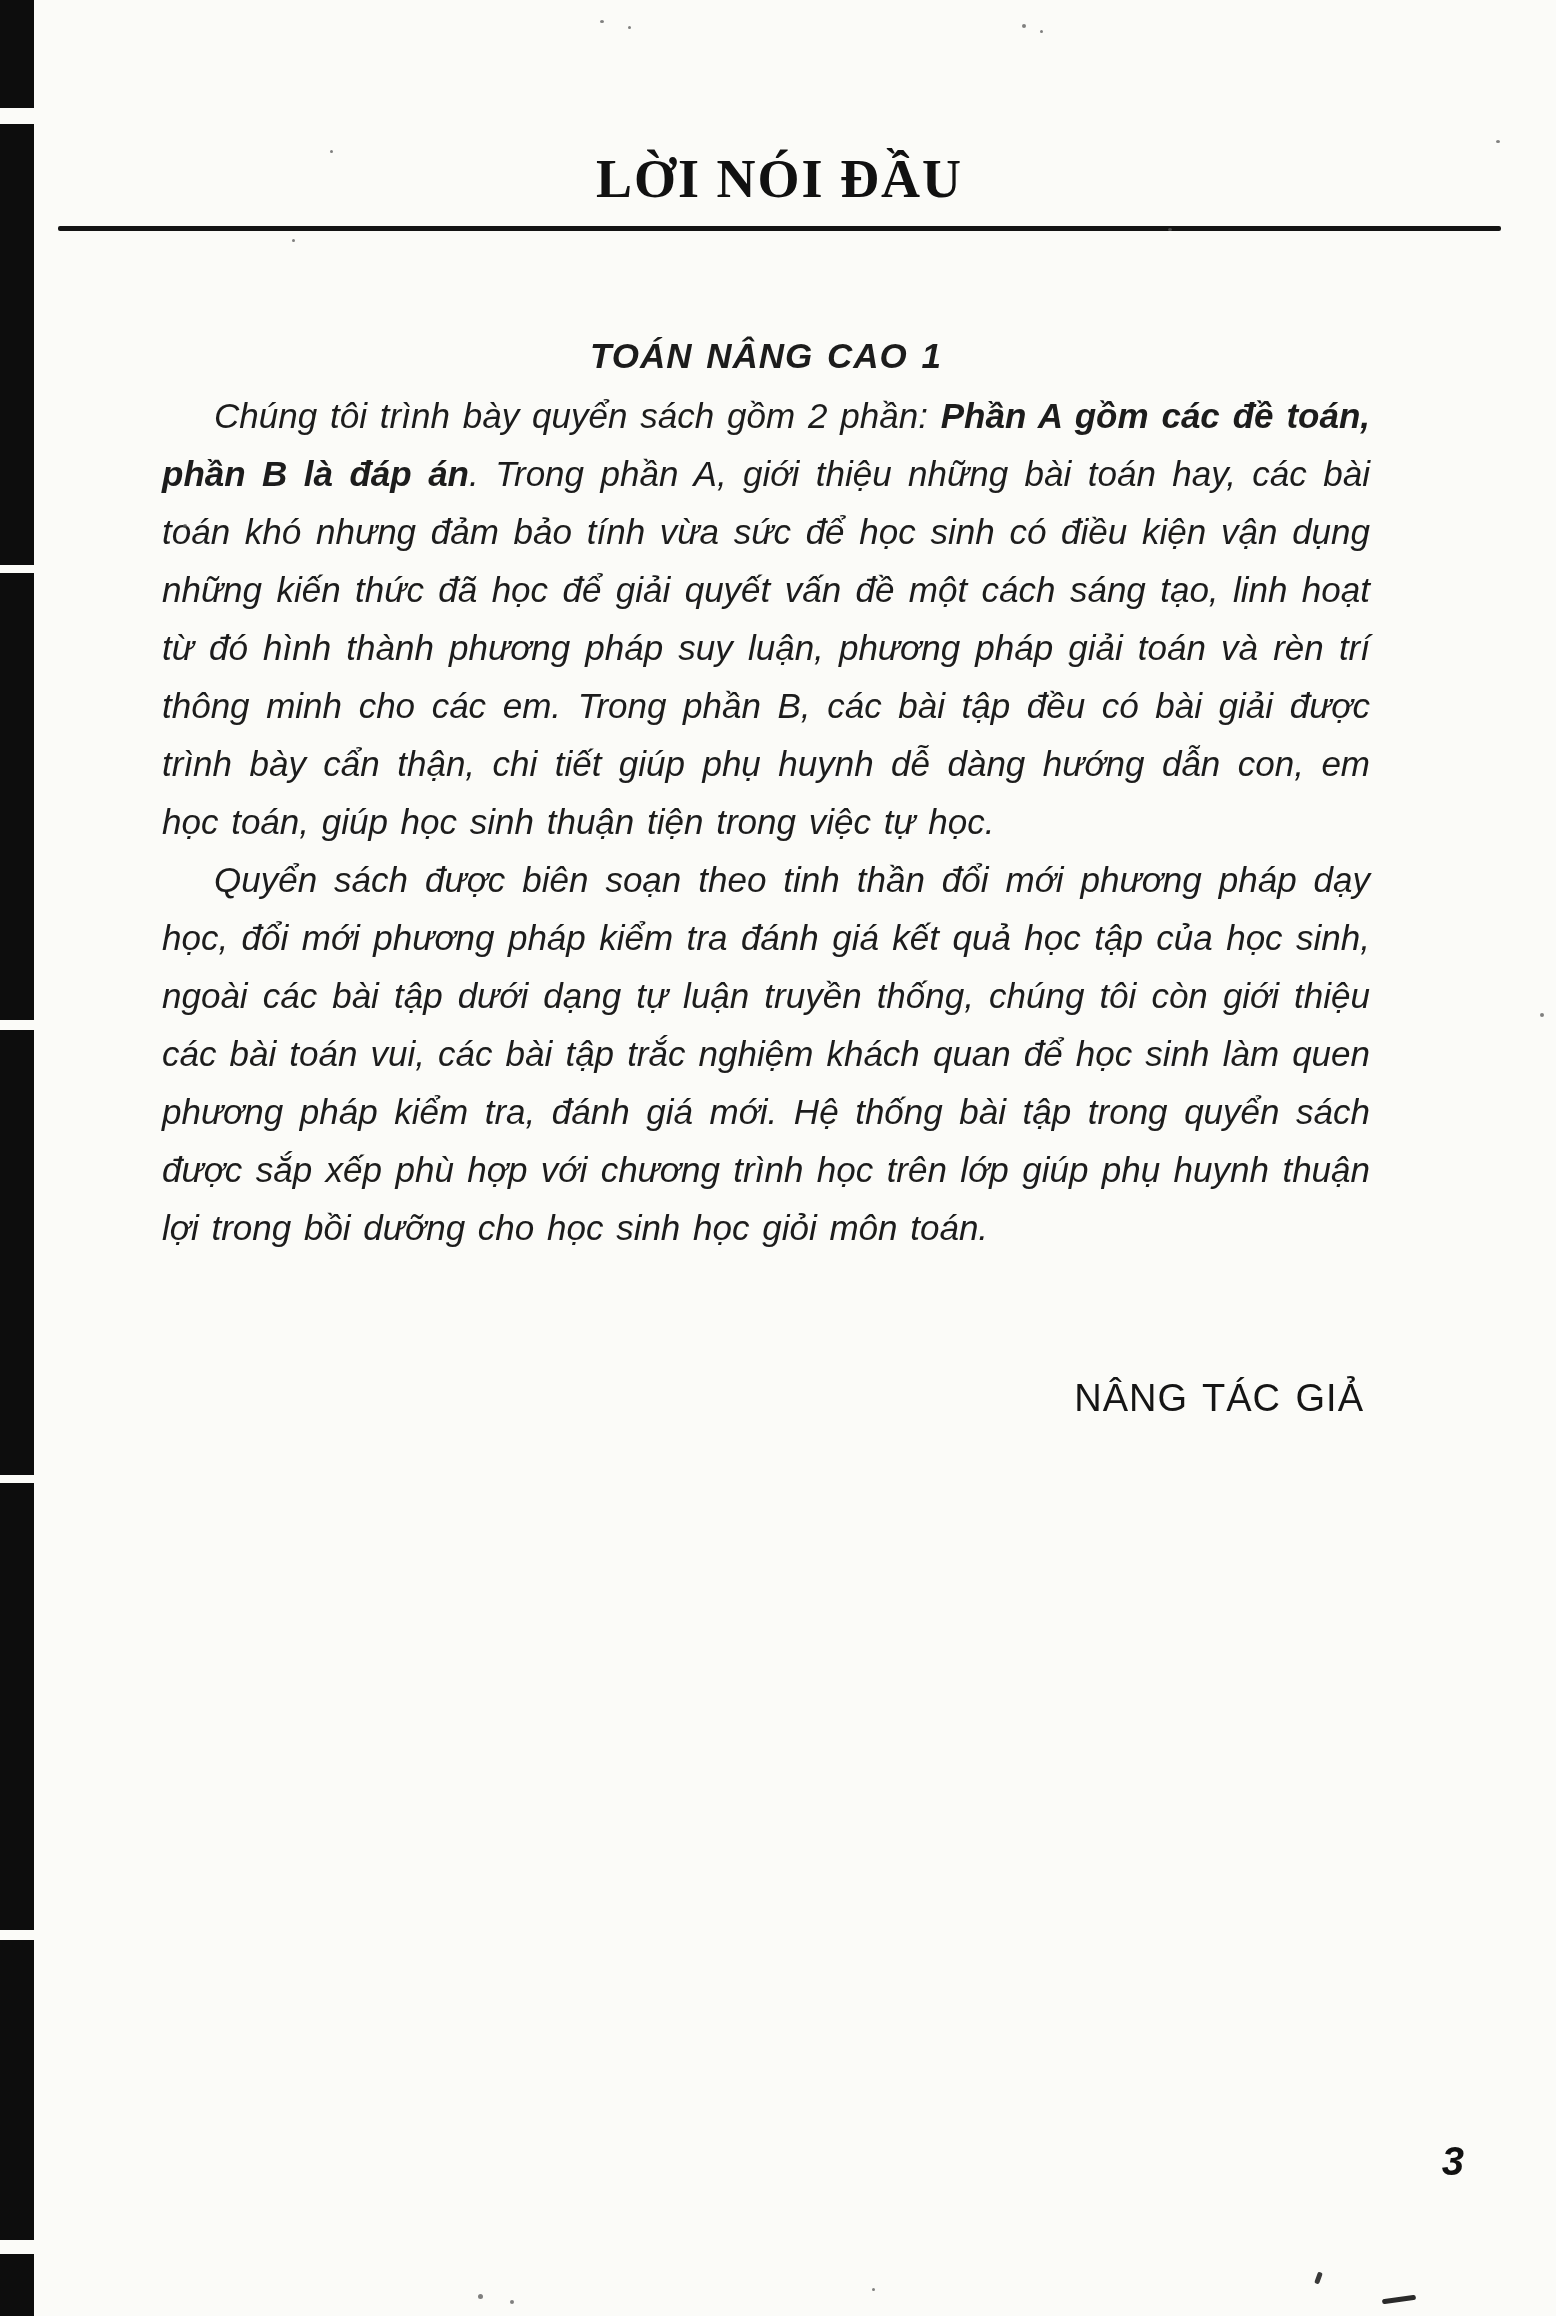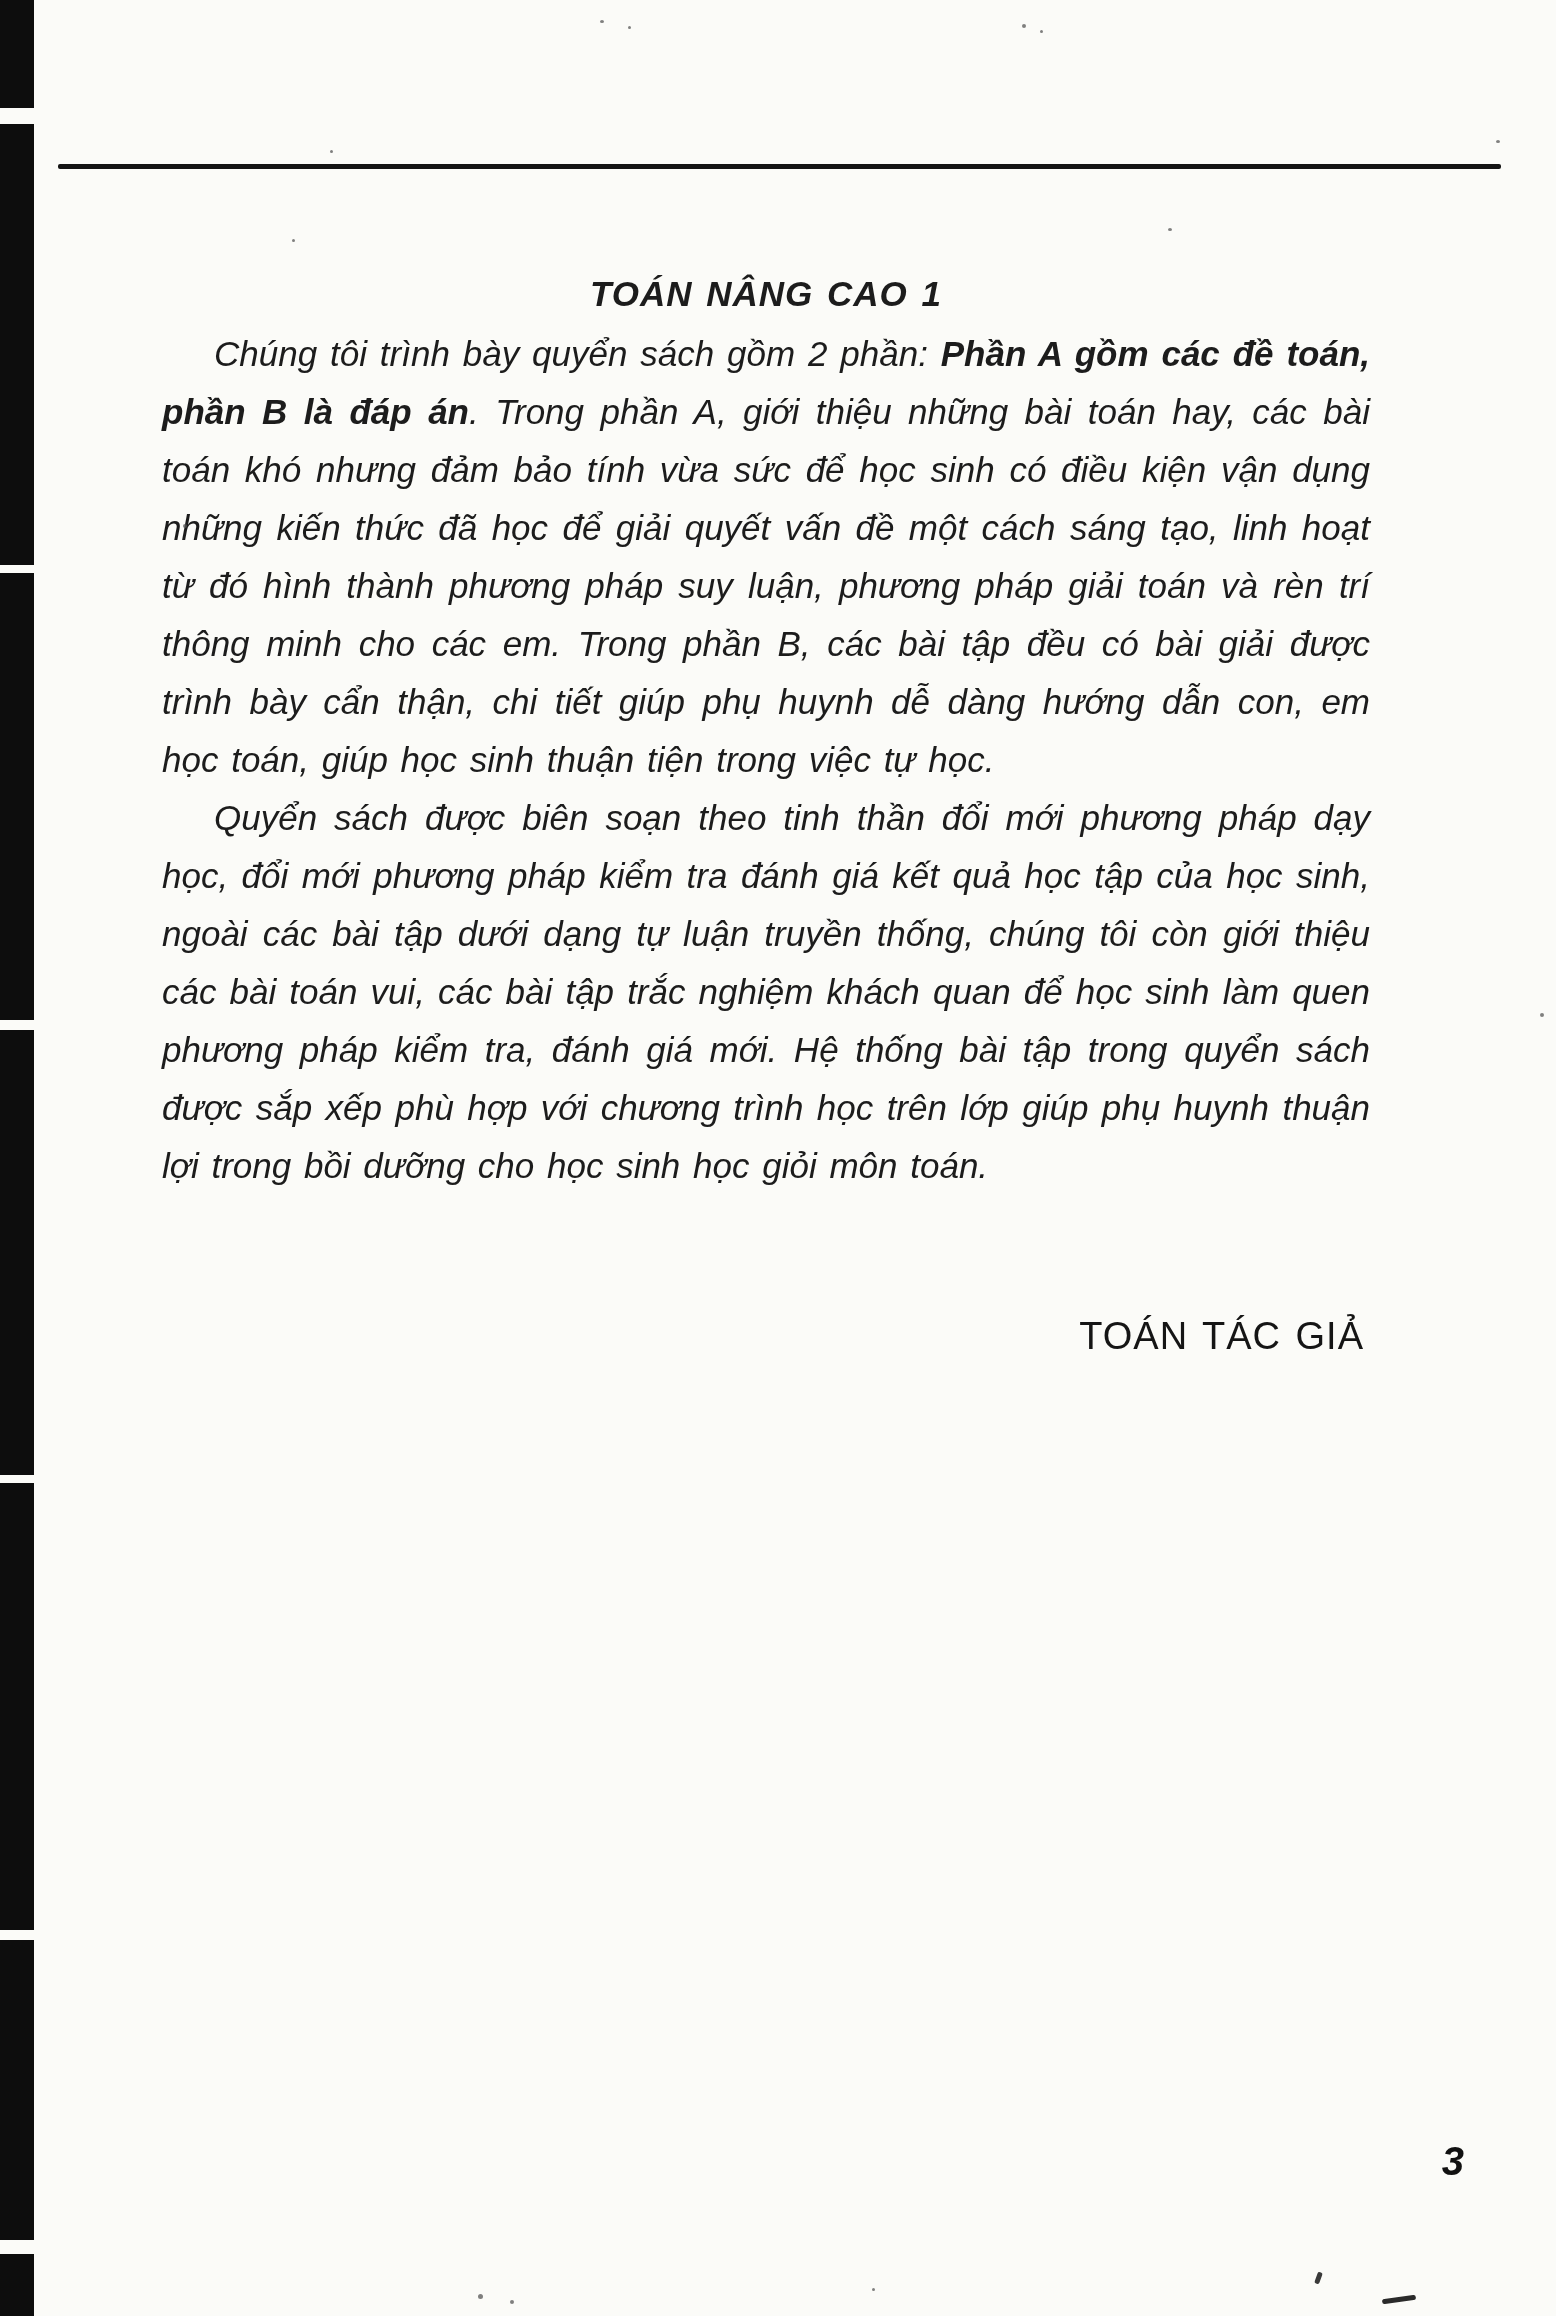--- a/index.html
+++ b/index.html
@@ -132,28 +132,29 @@
   <div class="binding">
     <div class="notch" style="top:108px;height:16px;"></div>
     <div class="notch" style="top:565px;height:8px;"></div>
     <div class="notch" style="top:1020px;height:10px;"></div>
     <div class="notch" style="top:1475px;height:8px;"></div>
     <div class="notch" style="top:1930px;height:10px;"></div>
     <div class="notch" style="top:2240px;height:14px;"></div>
   </div>
 
   <div class="header">
+    <h1 class="title">LỜI NÓI ĐẦU</h1>
     <div class="rule"></div>
   </div>
 
   <div class="content">
     <p class="book-title">TOÁN NÂNG CAO 1</p>
     <p class="para"><span>Chúng tôi trình bày quyển sách gồm 2 phần: </span><span class="bold">Phần A gồm các đề toán, phần B là đáp án</span><span>. Trong phần A, giới thiệu những bài toán hay, các bài toán khó nhưng đảm bảo tính vừa sức để học sinh có điều kiện vận dụng những kiến thức đã học để giải quyết vấn đề một cách sáng tạo, linh hoạt từ đó hình thành phương pháp suy luận, phương pháp giải toán và rèn trí thông minh cho các em. Trong phần B, các bài tập đều có bài giải được trình bày cẩn thận, chi tiết giúp phụ huynh dễ dàng hướng dẫn con, em học toán, giúp học sinh thuận tiện trong việc tự học.</span></p>
     <p class="para">Quyển sách được biên soạn theo tinh thần đổi mới phương pháp dạy học, đổi mới phương pháp kiểm tra đánh giá kết quả học tập của học sinh, ngoài các bài tập dưới dạng tự luận truyền thống, chúng tôi còn giới thiệu các bài toán vui, các bài tập trắc nghiệm khách quan để học sinh làm quen phương pháp kiểm tra, đánh giá mới. Hệ thống bài tập trong quyển sách được sắp xếp phù hợp với chương trình học trên lớp giúp phụ huynh thuận lợi trong bồi dưỡng cho học sinh học giỏi môn toán.</p>
-    <p class="signature">TOÁN TÁC GIẢ</p>
+    <p class="signature">NÂNG TÁC GIẢ</p>
   </div>
 
   <div class="page-number">3</div>
 
   <div>
     <div class="speck" style="left:600px;top:20px;width:4px;height:3px;"></div>
     <div class="speck" style="left:628px;top:26px;width:3px;height:3px;"></div>
     <div class="speck" style="left:1022px;top:24px;width:4px;height:4px;"></div>
     <div class="speck" style="left:1040px;top:30px;width:3px;height:3px;"></div>
     <div class="speck" style="left:1496px;top:140px;width:4px;height:3px;"></div>

